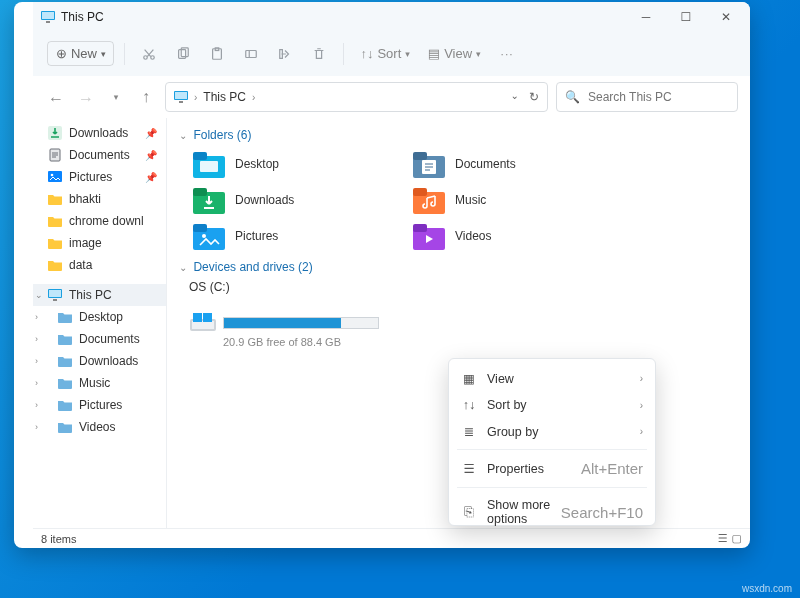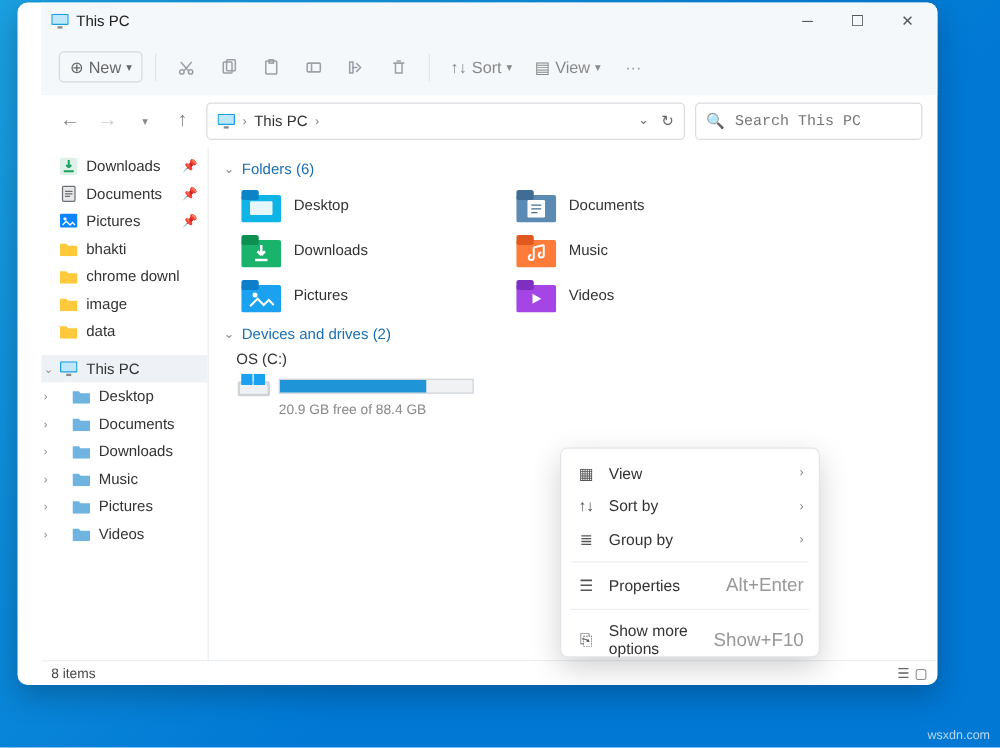--- a/index.html
+++ b/index.html
@@ -20,40 +20,40 @@
   .cbicon { width:28px; height:30px; display:flex; align-items:center; justify-content:center; color:#999; }
   .cbsep { width:1px; height:22px; background:#e1e5ea; margin:0 4px; }
   .cbtxt { display:flex; align-items:center; gap:4px; padding:0 6px; }
   
   .navrow { height:42px; display:flex; align-items:center; padding:0 12px; gap:8px; }
   .navbtn { width:22px; height:22px; display:flex; align-items:center; justify-content:center; color:#888; }
   .addr { flex:1; height:30px; border:1px solid #d9dde1; border-radius:4px; display:flex; align-items:center; padding:0 8px; gap:6px; font-size:12px; color:#333;}
   .addr .caret { color:#888; font-size:10px; }
   .addr .tail { margin-left:auto; display:flex; gap:10px; color:#666; }
   .search { width:182px; height:30px; border:1px solid #d9dde1; border-radius:4px; display:flex; align-items:center; padding:0 8px; gap:6px; font-size:12px; color:#888;}
-  .search input { border:none; outline:none; font-size:12px; width:100%; color:#333;font-family:Liberation Mono, monospace; }
+  .search input { border:none; outline:none; font-size:12px; width:100%; color:#333; }
   
   .body { flex:1; display:flex; min-height:0; }
   .sidebar { width:134px; border-right:1px solid #eceff2; padding:4px 0; overflow:hidden; font-size:12px; }
   .sbitem { display:flex; align-items:center; gap:6px; padding:3px 8px 3px 14px; color:#333; position:relative; }
   .sbitem .pin { margin-left:auto; color:#999; font-size:10px; }
   .sbitem .chev { position:absolute; left:2px; font-size:9px; color:#888; }
   .sbitem.sel { background:#eef2f6; font-weight:500; }
   .sbgap { height:8px; }
   .sbico { width:16px; height:16px; display:flex; align-items:center; justify-content:center; font-size:12px; }
   
   .content { flex:1; padding:8px 10px 4px 12px; overflow:hidden; }
   .group-hdr { display:flex; align-items:center; gap:6px; color:#1a6fb0; font-size:12px; margin:2px 0 6px 0;}
   .group-hdr .gchev { font-size:10px; color:#888;}
   .folders-grid { display:grid; grid-template-columns:repeat(2, 200px); gap:4px 20px; margin-left:10px;}
   .fitem { display:flex; align-items:center; gap:10px; padding:2px 4px; font-size:12px; color:#333;}
   .ficon { width:32px; height:28px; border-radius:3px; display:flex; align-items:center; justify-content:center;}
   .drives { display:flex; gap:28px; margin-left:10px; margin-top:6px;}
   .drive { width:190px; }
-  .dlabel { font-size:12px; color:#333; margin-bottom:4px; }
+  .dlabel { font-size:12px; color:#333; margin-bottom:18px; }
   .dbar-wrap { display:flex; align-items:center; gap:6px;}
   .dico { width:28px; height:22px; display:flex; align-items:center; justify-content:center;}
   .dbar { flex:1; height:12px; border:1px solid #cfd4d9; background:#f0f2f4; position:relative;}
   .dbar .fill { position:absolute; top:0; left:0; bottom:0; background:#1f94d6; }
   .dsub { font-size:11px; color:#888; margin-top:2px; margin-left:34px;}
   
   .statusbar { height:20px; border-top:1px solid #eceff2; display:flex; align-items:center; padding:0 8px; font-size:11px; color:#444;justify-content:space-between;}
   .statusbar .sp { flex:1;}
   .viewtoggle { display:flex; gap:4px; color:#666; }
   
@@ -427,19 +427,19 @@
       <div class="ctxsep"></div>
       <div class="ctxitem">
         <span class="cicon">☰</span>
         <span class="clabel">Properties</span>
         <span class="cshort">Alt+Enter</span>
       </div>
       <div class="ctxsep"></div>
       <div class="ctxitem">
         <span class="cicon">⎘</span>
         <span class="clabel">Show more options</span>
-        <span class="cshort">Show+F10</span>
+        <span class="cshort">Search+F10</span>
       </div>
     </div>
 
 </div>
 
 <div class="watermark">wsxdn.com</div>
 
 </body></html>

